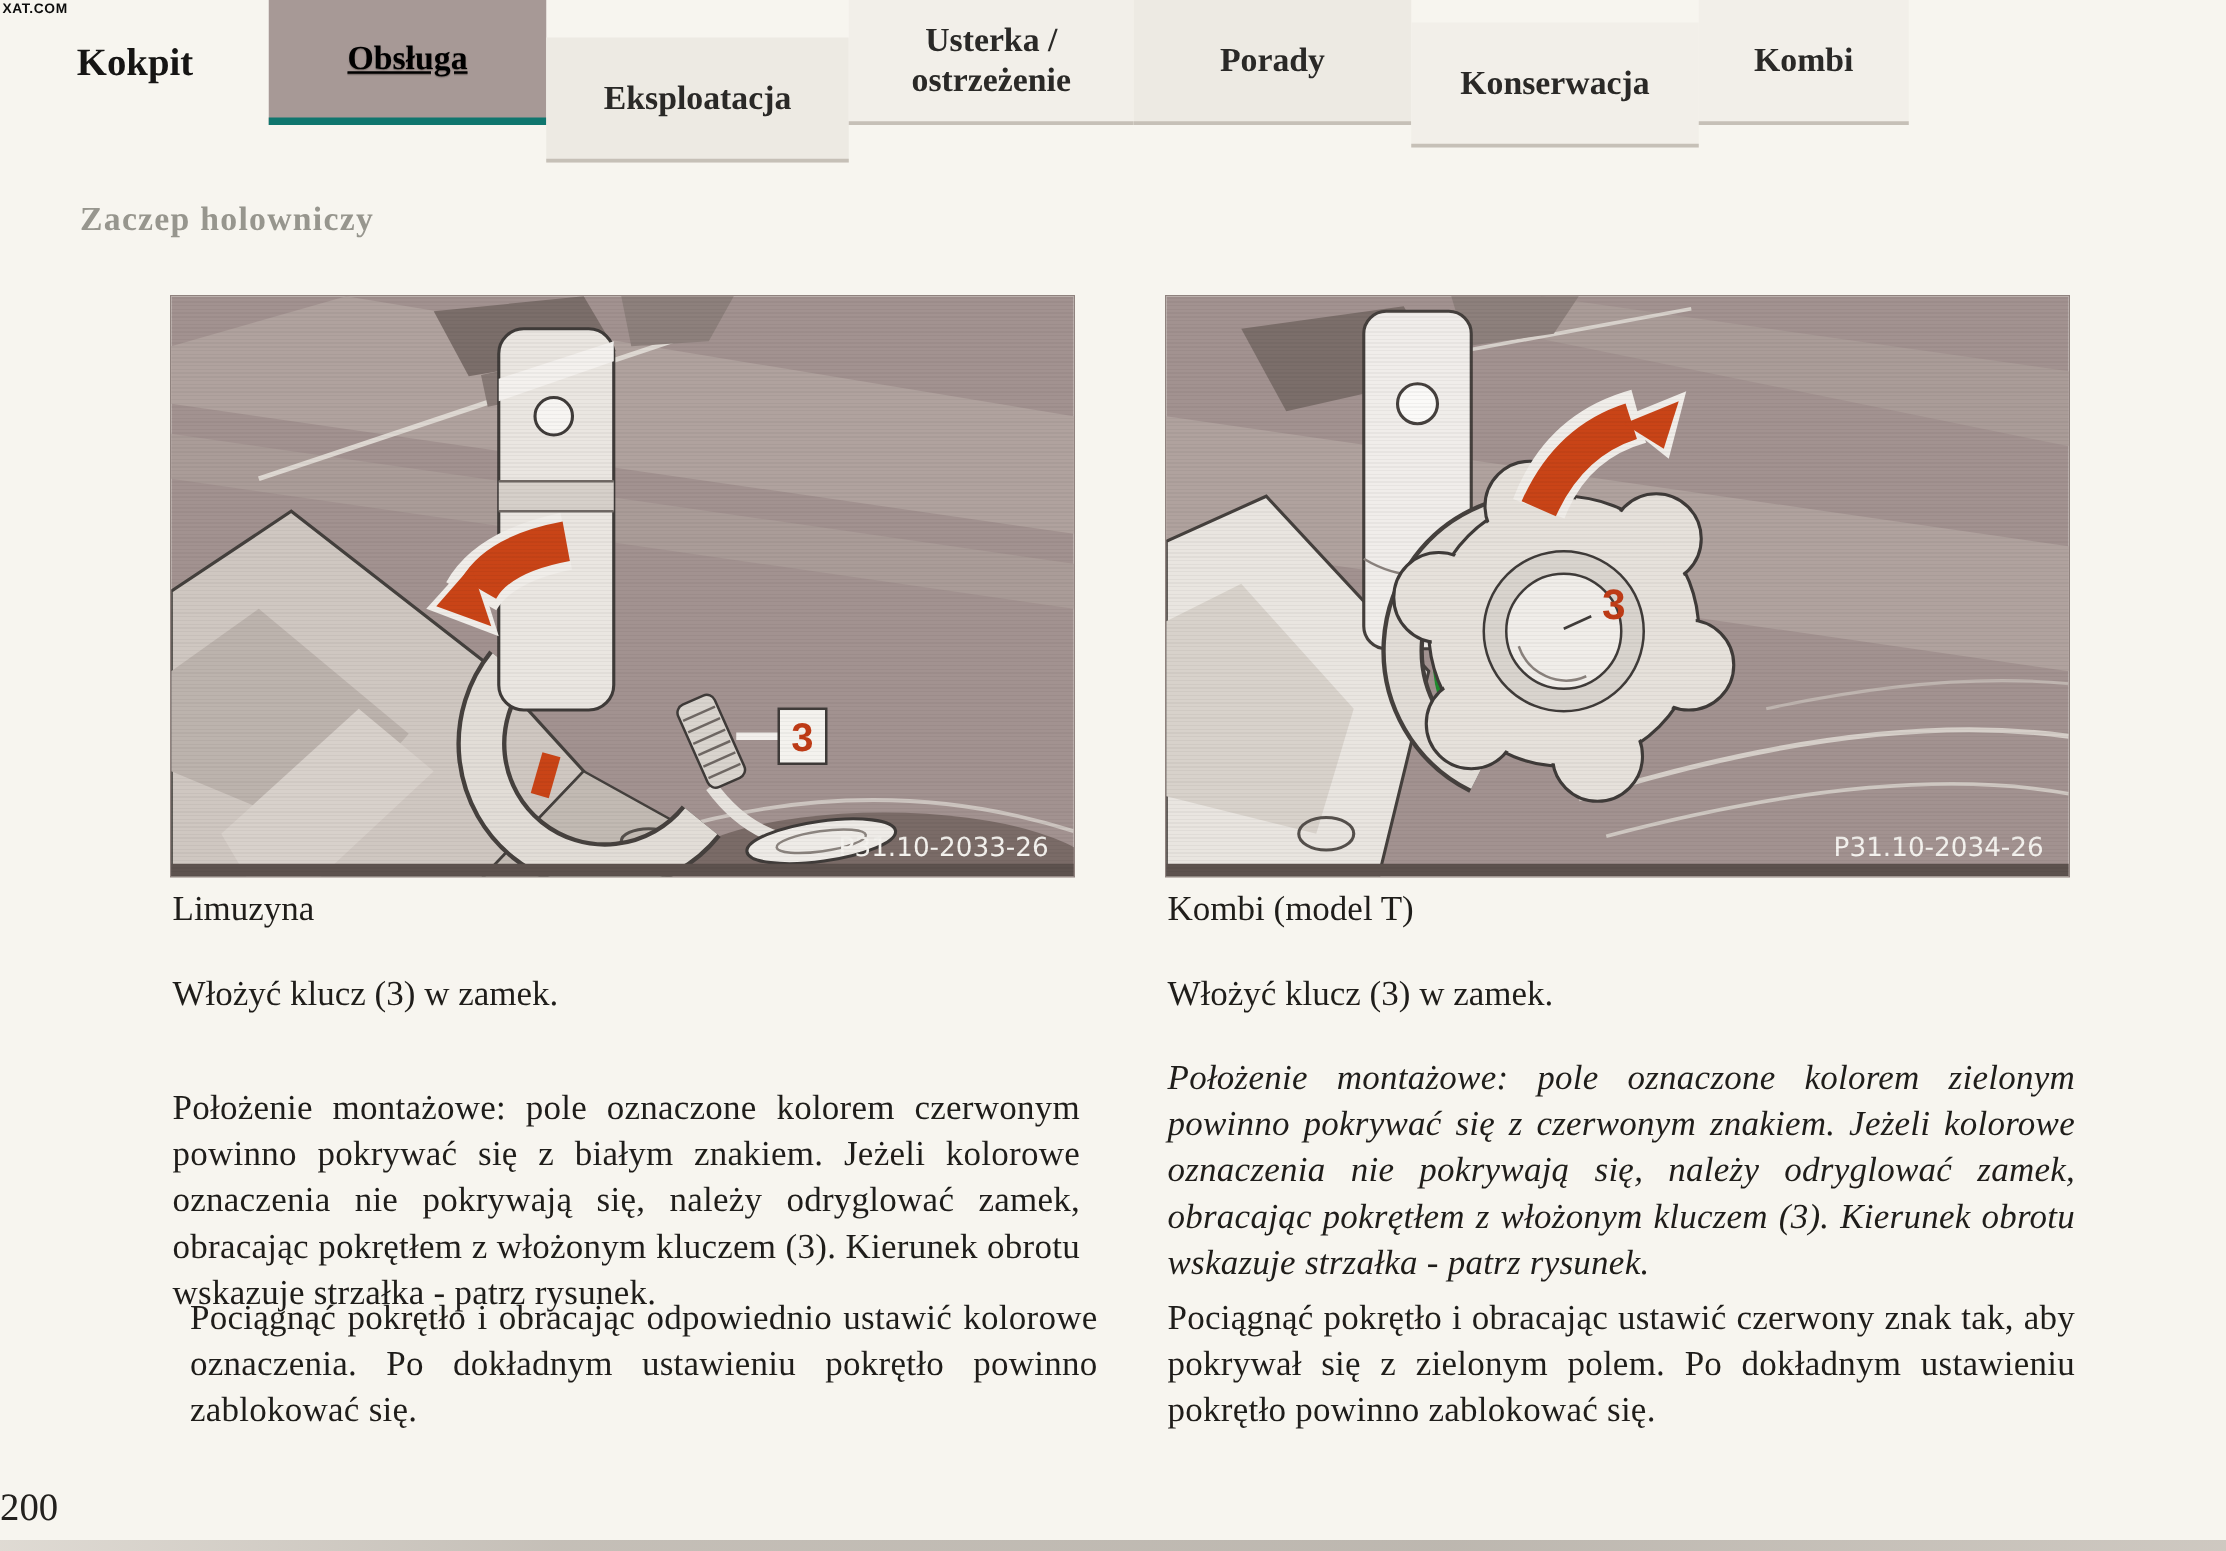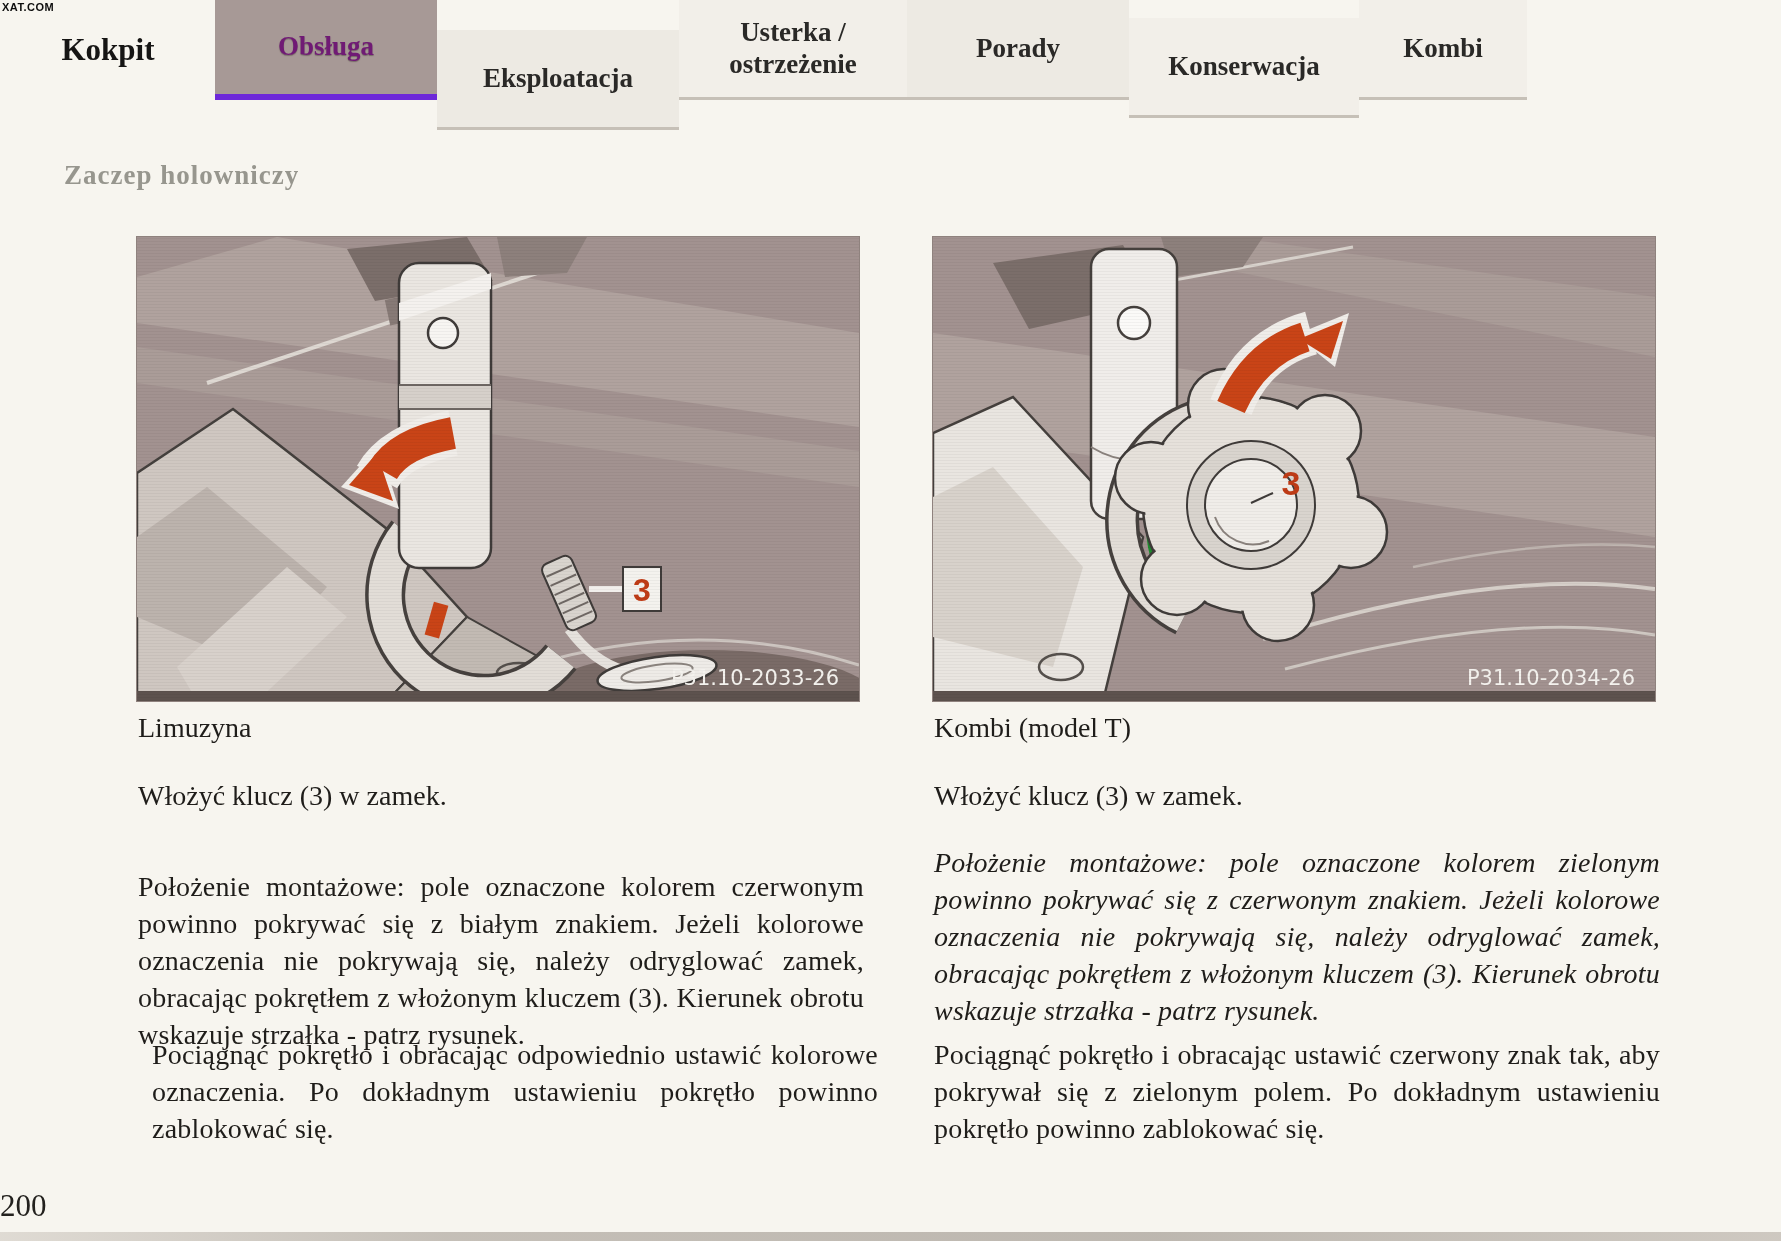--- a/index.html
+++ b/index.html
@@ -27,22 +27,23 @@
   .tab{
     box-sizing:border-box;height:100px;
     display:flex;align-items:center;justify-content:center;
     text-align:center;font-size:27px;font-weight:bold;color:#2a2927;
     line-height:1.18;border-bottom:3px solid #c6c0b7;
   }
   .tab.shade-a{background:#edeae3;}
   .tab.shade-b{background:#f2efe9;}
   .tab.shade-c{background:#e9e6df;}
   .tab.active{
-    background:#a79996;color:#701a75;border-bottom:6px solid #6d28d9;
+    background:#a79996;color:#000000;border-bottom:6px solid #0f766e;
     text-shadow:0 1px 1px rgba(70,60,56,.5);
+    text-decoration:underline;
   }
   .w1{width:222px;padding:0 26px;}
   .w2{width:242px;padding:0 24px;margin-top:30px;}
   .w3{width:228px;padding:0 30px;}
   .w4{width:222px;padding:0 26px;}
   .w5{width:230px;padding:0 24px;margin-top:18px;}
   .w6{width:254px;padding:0 48px;}
   .w7{width:168px;padding:0 20px;}
   
   .page-title{

